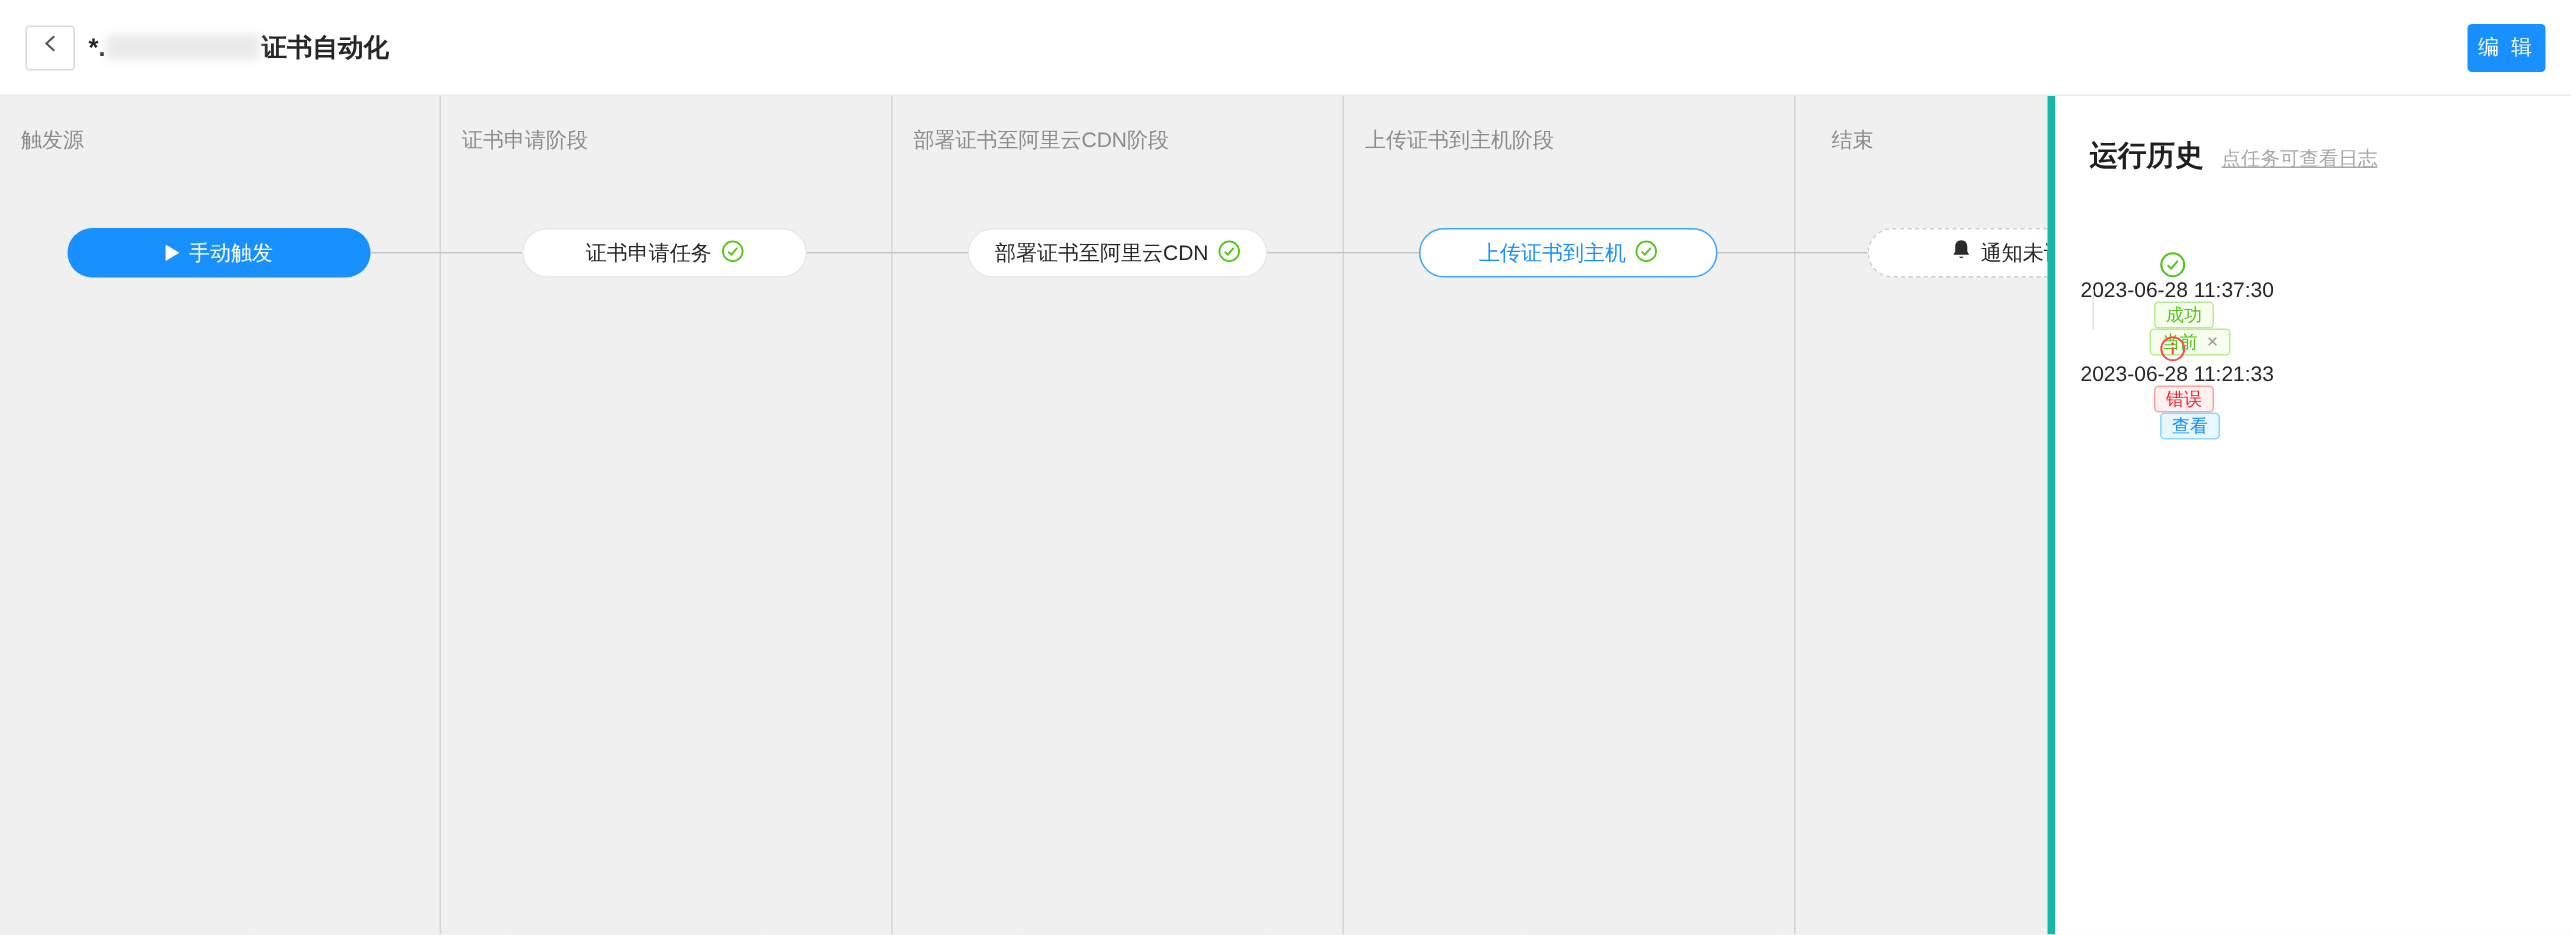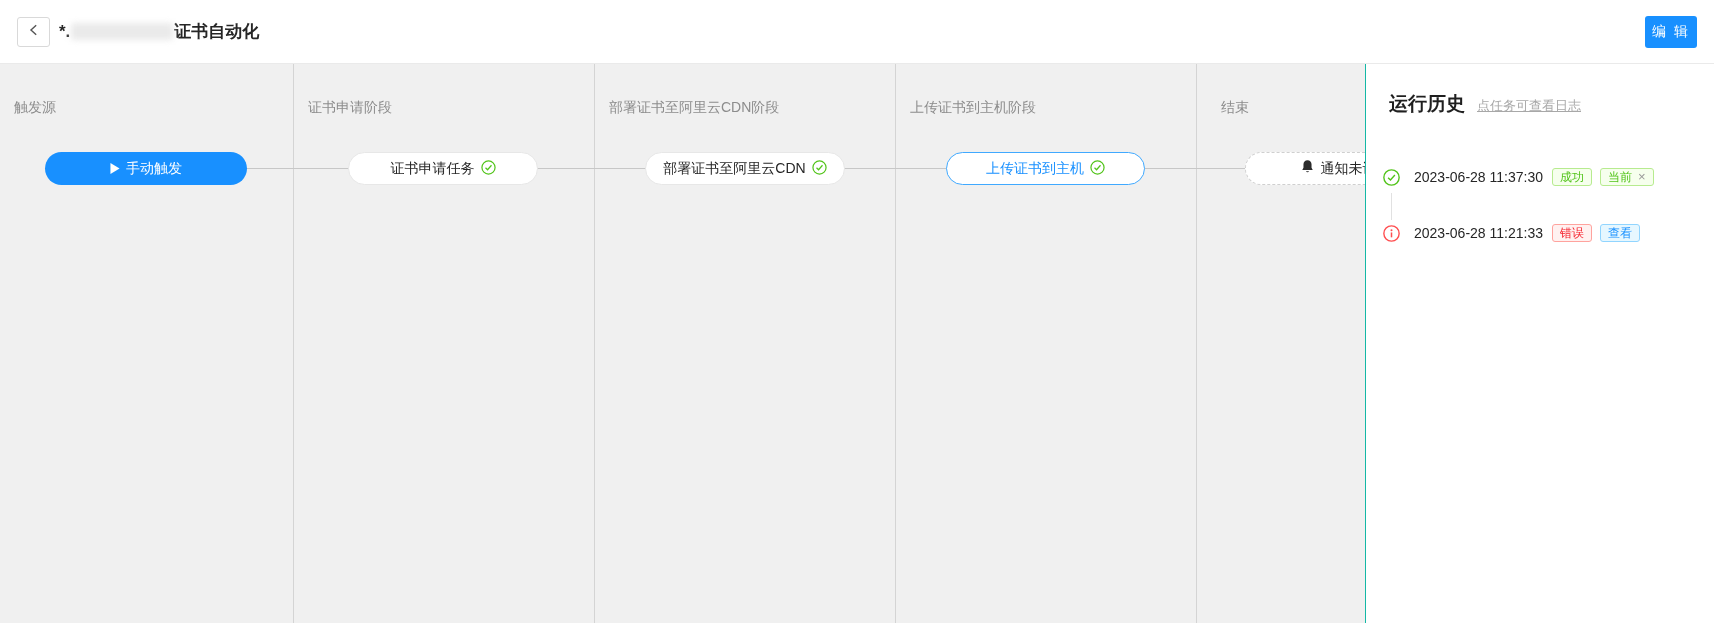--- a/index.html
+++ b/index.html
@@ -39,21 +39,21 @@
     font-size:14px; cursor:pointer; letter-spacing:2px;
     font-family:inherit;
   }
 
   
   .pipeline {
     position:absolute; top:64px; left:0; width:1714px; bottom:0;
     background:#f0f0f0; z-index:1;
   }
   .stage-cols { display:flex; height:100%; }
-  .stage-col { border-right:1px solid #d4d4d4; padding:35px 0 0 14px; }
+  .stage-col { border-right:1px solid #d4d4d4; padding:21px 0 0 14px; }
   .stage-col.c0 { width:294px; }
   .stage-col.c1 { width:301px; }
   .stage-col.c2 { width:301px; }
   .stage-col.c3 { width:301px; }
   .stage-col.c4 { flex:1; border-right:none; padding-left:24px; }
   .stage-label { font-size:14px; color:#8c8c8c; }
 
   .connector {
     position:absolute; top:104px; left:146px; width:1199px; height:1px;
     background:#c7c7c7; z-index:2;
@@ -70,30 +70,30 @@
   .node-cdn     { left:645px; width:200px;text-align:right; }
   .node-active  { left:946px; width:199px; background:#fff;
                   border:1px solid #40a9ff; color:#1890ff; }
   .node-dashed  { left:1245px; width:200px; background:#fff;
                   border:1px dashed #cfcfcf; color:#262626; }
   .node svg { flex:0 0 auto; }
 
   
   .panel {
     position:absolute; top:64px; left:1365px; right:0; bottom:0;
-    background:#fff; border-left:1px solid #14b8a6; z-index:20;
+    background:#fff; border-left:5px solid #14b8a6; z-index:20;
   }
   .panel-header {
     position:absolute; top:27px; left:23px;
     display:flex; align-items:baseline;
   }
   .panel-title { font-size:19px; font-weight:bold; color:#1f1f1f; }
   .panel-subtitle { font-size:13px; color:#a8a8a8; margin-left:12px;text-decoration:underline; }
 
-  .run-row { position:absolute; left:17px; display:flex; align-items:center; }
+  .run-row { position:absolute; left:17px; display:flex; align-items:center;flex-direction:column; }
   .run-row.r0 { top:104px; }
   .run-row.r1 { top:160px; }
   .run-icon { width:17px; height:17px; margin-right:14px; flex:0 0 auto; }
   .run-time { font-size:14px; color:#262626; margin-right:9px; }
   .run-line {
     position:absolute; left:25px; top:129px; width:1px; height:27px;
     background:#e1e1e1;
   }
   .tag {
     font-size:12px; line-height:16px; padding:0 7px;

